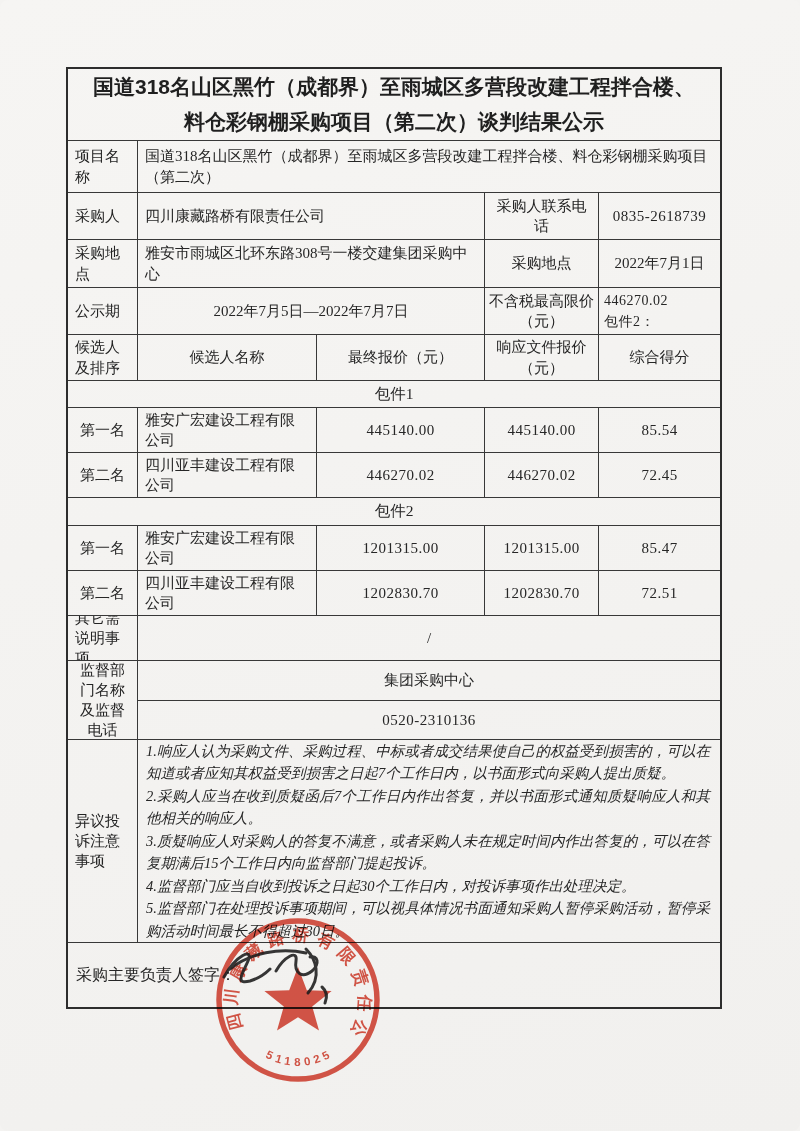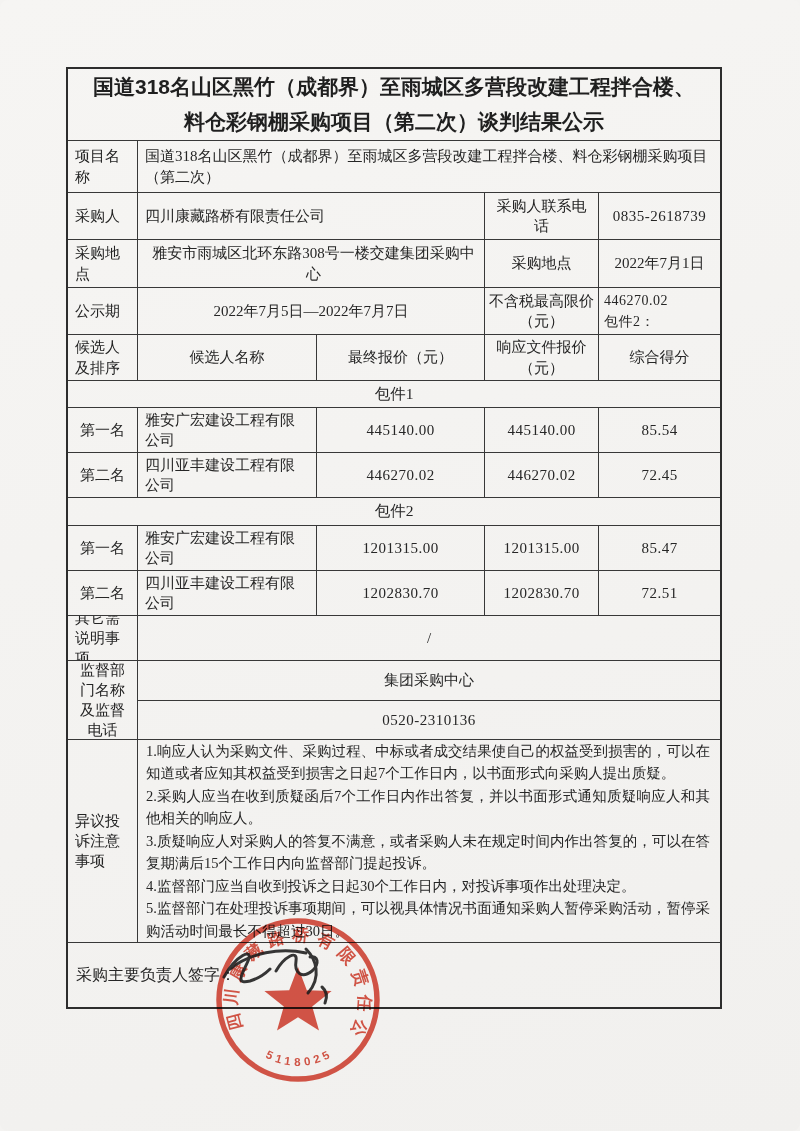--- a/index.html
+++ b/index.html
@@ -39,21 +39,21 @@
   .center{justify-content:center;text-align:center;}
   .title-cell{
     font-family:"Liberation Sans","DejaVu Sans",sans-serif;
     font-weight:bold;font-size:21px;line-height:1.62;
     justify-content:center;text-align:center;
     padding:4px 16px;color:#1f1f1f;
   }
   .band{justify-content:center;font-size:15.5px;padding:1px;}
   .num{letter-spacing:.5px;}
   .label{color:#232323;}
-  .para-box{flex-direction:column;align-items:flex-start;justify-content:center;padding:4px 10px 4px 8px;}
+  .para-box{flex-direction:column;align-items:flex-start;justify-content:center;padding:4px 10px 4px 8px;font-style:italic;}
   .para{font-size:14.5px;line-height:1.55;text-align:justify;margin:0;}
   .two-line{flex-direction:column;align-items:flex-start;justify-content:center;line-height:1.5;}
   .sign-cell{font-size:16px;padding-left:8px;}
   .seal{position:absolute;left:210px;top:912px;width:176px;height:176px;mix-blend-mode:multiply;opacity:.92;}
   .signature{position:absolute;left:210px;top:935px;width:180px;height:80px;}
 </style>
 </head>
 <body>
 
 <div class="page">
@@ -64,21 +64,21 @@
 
     <div class="cell label">项目名称</div>
     <div class="cell span4 no-r">国道318名山区黑竹（成都界）至雨城区多营段改建工程拌合楼、料仓彩钢棚采购项目（第二次）</div>
 
     <div class="cell label">采购人</div>
     <div class="cell span2">四川康藏路桥有限责任公司</div>
     <div class="cell center label">采购人联系电话</div>
     <div class="cell center num no-r">0835-2618739</div>
 
     <div class="cell label">采购地点</div>
-    <div class="cell span2" style="padding-right:2px;text-align:center;">雅安市雨城区北环东路308号一楼交建集团采购中心</div>
+    <div class="cell span2" style="padding-right:2px;">雅安市雨城区北环东路308号一楼交建集团采购中心</div>
     <div class="cell center label">采购地点</div>
     <div class="cell center no-r">2022年7月1日</div>
 
     <div class="cell label">公示期</div>
     <div class="cell span2 center">2022年7月5日—2022年7月7日</div>
     <div class="cell center label" style="padding:3px 4px;">不含税最高限价（元）</div>
     <div class="cell two-line num no-r" style="padding-left:5px;font-size:14px;">
       <span>包件1：446270.02</span>
       <span>包件2：1202830.70</span>
     </div>

